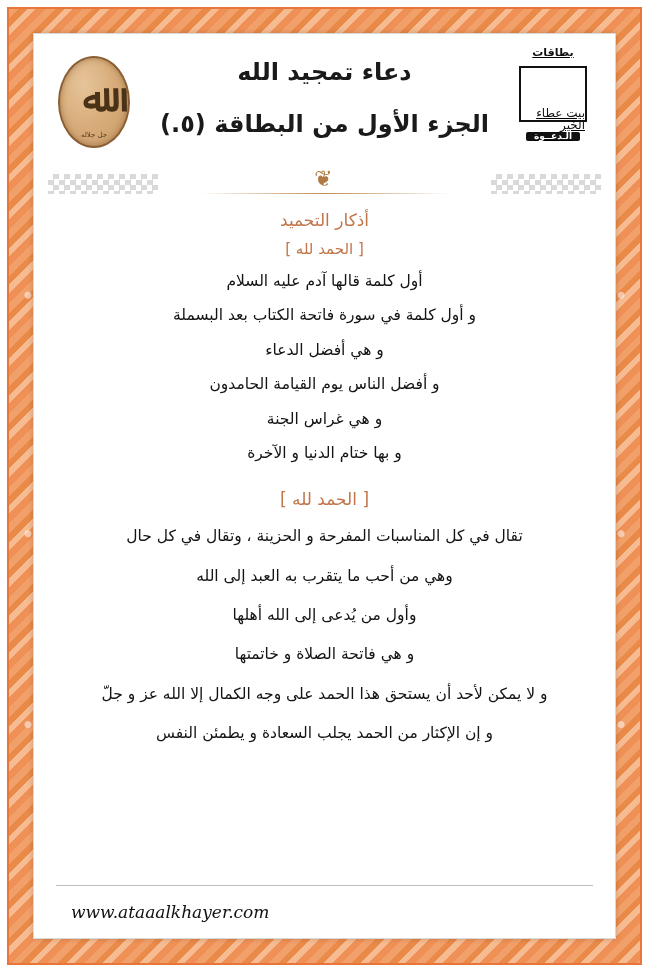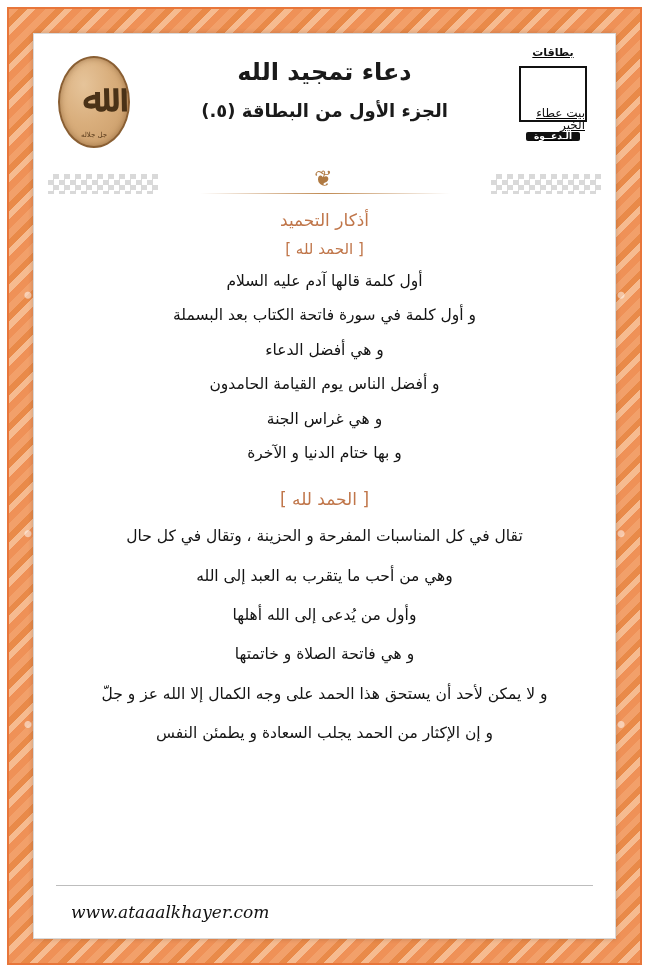--- a/index.html
+++ b/index.html
@@ -111,25 +111,25 @@
     position: absolute;
     left: 0; right: 0;
     top: 24px;
     text-align: center;
   }
   .doc-title {
     font-size: 24px;
     font-weight: bold;
     color: #1a1a1a;
     letter-spacing: 0;
-    margin: 0 0 14px 0;
+    margin: 0 0 24px 0;
     direction: rtl;
   }
   .doc-subtitle {
-    font-size: 18px;
+    font-size: 24px;
     font-weight: bold;
     color: #1a1a1a;
     margin: 0;
     direction: rtl;
   }
 
   .allah-medallion {
     position: absolute;
     left: 24px;
     top: 22px;

